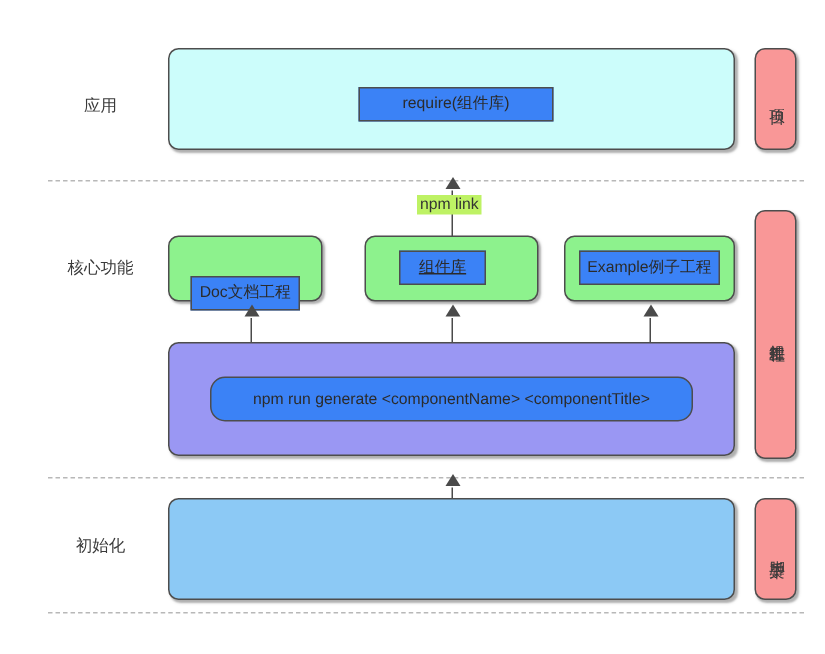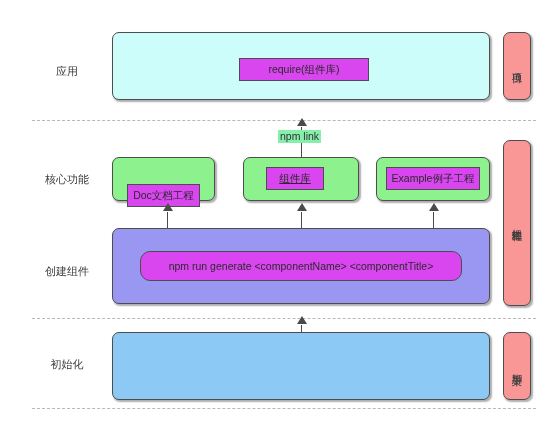--- a/index.html
+++ b/index.html
@@ -52,21 +52,21 @@
   .box-cyan   { background: #ccfdfb; }
   .box-green  { background: #8df28d; }
   .box-purple { background: #9a97f3; }
   .box-blue   { background: #8cc9f5; }
   .box-pink   { background: #f99797; }
 
   
   .plate {
     position: absolute;
     box-sizing: border-box;
-    background: #d946ef;
+    background: #3b82f6;
     border: 1.4px solid #4d4d4d;
     display: flex;
     align-items: center;
     justify-content: center;
     font-size: 10.5px;
     line-height: 13px;
     color: #2b2b2b;
     white-space: nowrap;
   }
 
@@ -101,21 +101,21 @@
     border-bottom: 8px solid #4a4a4a;
   }
 
   
   .edge-label {
     position: absolute;
     font-size: 10.5px;
     line-height: 13px;
     color: #333333;
     white-space: nowrap;
-    background: #86efac;
+    background: #bef264;
     padding: 0 2px;
   }
 </style>
 </head>
 <body>
 
 <div id="diagram">
 
   <div class="divider" style="top:120px;"></div>
   <div class="divider" style="top:318px;"></div>
@@ -152,21 +152,20 @@
 
   <div class="arrow-shaft" style="left:167px; top:212px; height:16px;"></div>
   <div class="arrow-head" style="left:162.5px; top:203px;"></div>
 
   <div class="arrow-shaft" style="left:301px; top:212px; height:16px;"></div>
   <div class="arrow-head" style="left:296.5px; top:203px;"></div>
 
   <div class="arrow-shaft" style="left:433px; top:212px; height:16px;"></div>
   <div class="arrow-head" style="left:428.5px; top:203px;"></div>
 
-  <div class="stage-label" style="top:264px;">创建组件</div>
 
   <div class="box box-purple" style="left:112px; top:228px; width:378px; height:76px;"></div>
 
   <div class="plate" style="left:140px; top:251px; width:322px; height:30px;border-radius:10px;">npm run generate &lt;componentName&gt; &lt;componentTitle&gt;</div>
 
   <div class="arrow-shaft" style="left:301px; top:325px; height:16px;"></div>
   <div class="arrow-head" style="left:296.5px; top:316px;"></div>
 
   <div class="stage-label" style="top:357px;">初始化</div>
 

